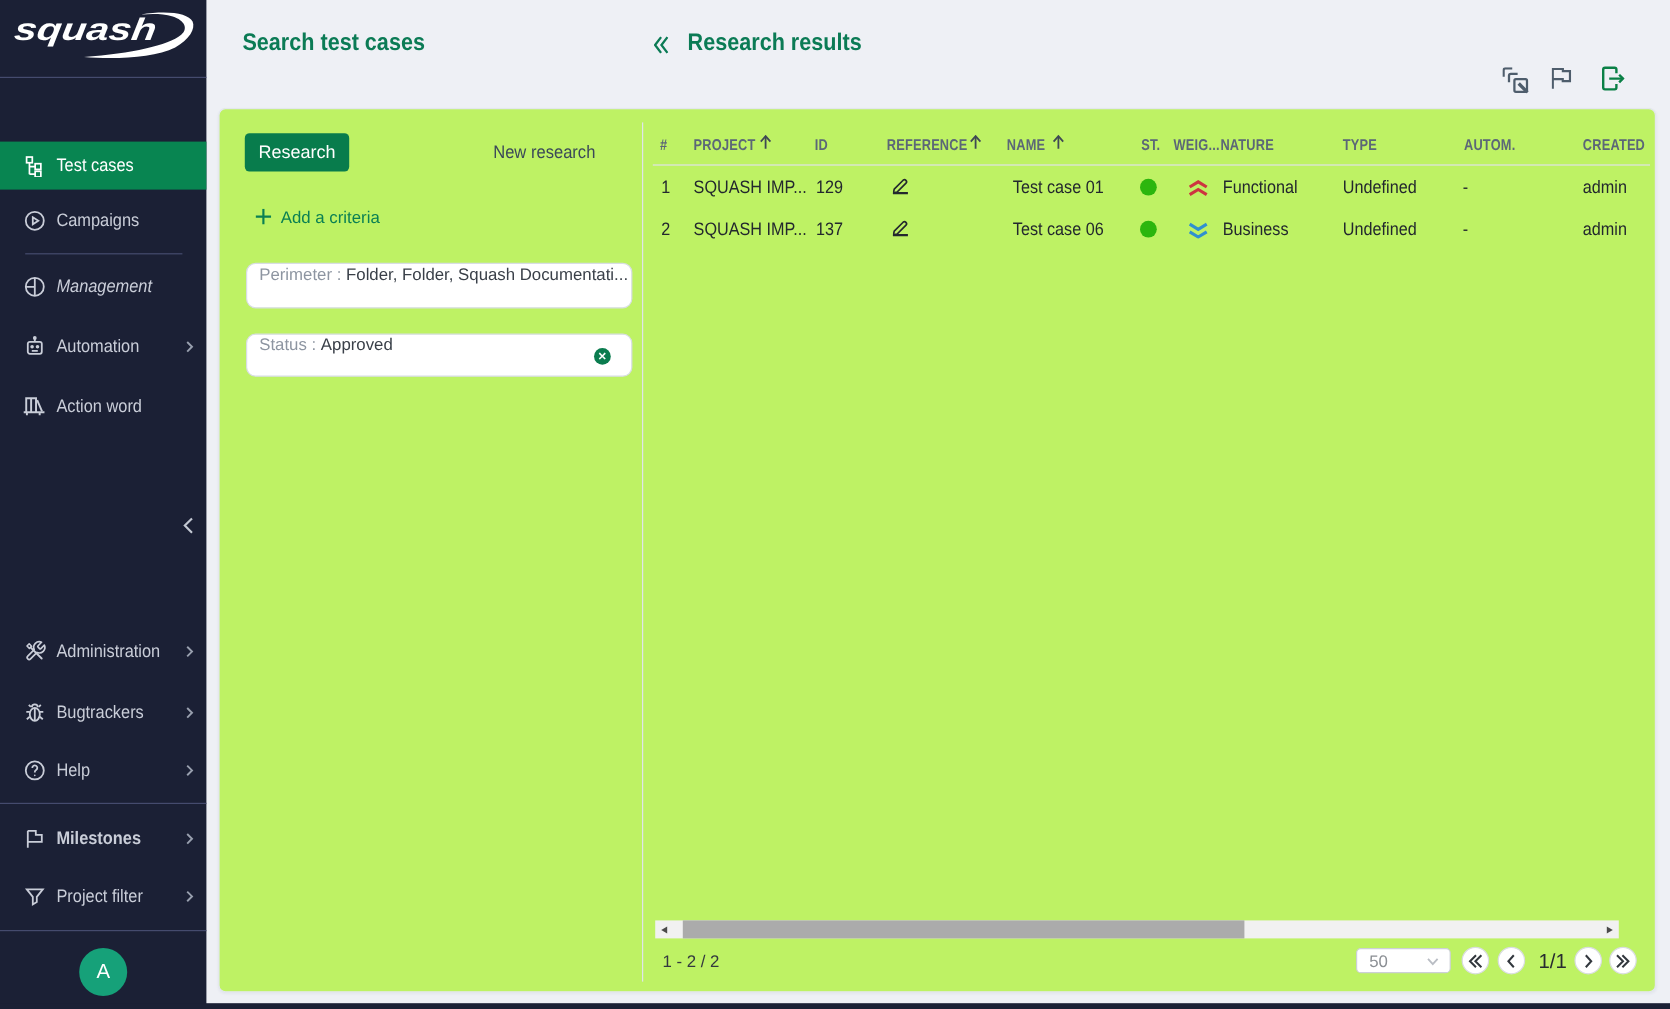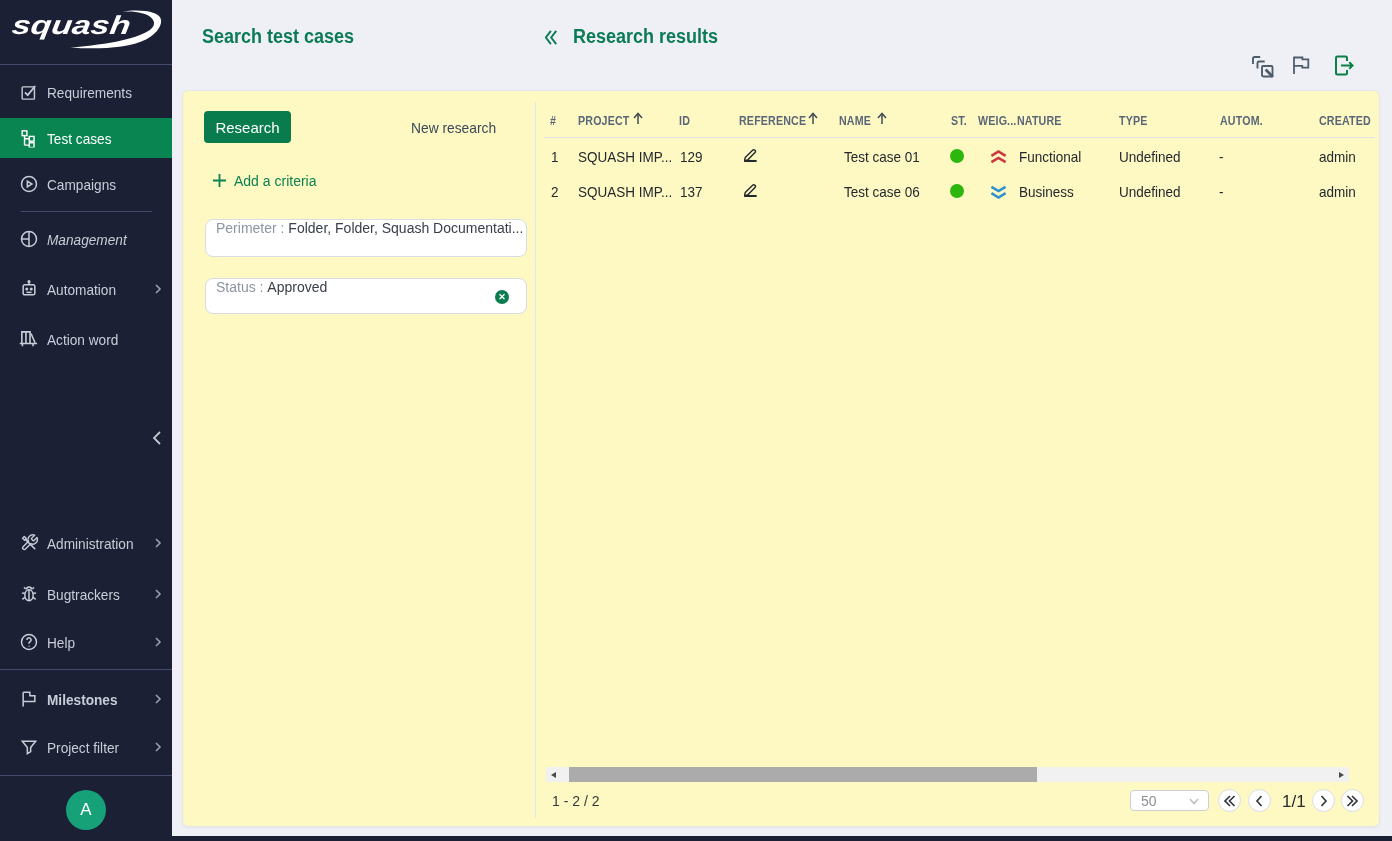--- a/index.html
+++ b/index.html
@@ -12,21 +12,21 @@
   .sep { position:absolute; height:1px; background:#454b6e; }
   .mitem { position:absolute; left:0; width:172px; height:40px; color:#c9cdd8; font-size:15px; }
   .mitem .icn { position:absolute; left:19px; top:50%; transform:translateY(-50%); }
   .mitem .lbl { position:absolute; left:47px; top:50%; transform:translateY(-50%) scaleX(0.91); transform-origin:0 50%; white-space:nowrap; }
   .mitem .chev { position:absolute; left:153px; top:50%; transform:translateY(-50%); }
   .mitem.active { background:#088551; color:#ffffff; }
 
   
   .title { position:absolute; font-size:20px; font-weight:700; color:#0b7b55; white-space:nowrap; transform:scaleX(0.9); transform-origin:0 50%; }
 
-  #card { position:absolute; left:182px; top:90px; width:1198px; height:737px; background:#fef9c3;
+  #card { position:absolute; left:182px; top:90px; width:1198px; height:737px; background:#bef264;
           border:1px solid #e3e7ec; border-radius:6px; box-shadow:0 1px 2px rgba(40,60,90,0.05); }
   #vdivider { position:absolute; left:352px; top:11px; width:1px; height:716px; background:#dfe5ea; }
 
   .btn-green { position:absolute; background:#087c4c; color:#fff; border-radius:4px; font-size:15px;
                display:flex; align-items:center; justify-content:center; }
   .fbox { position:absolute; left:22px; width:322px; white-space:nowrap; overflow:hidden; border:1px solid #d8dde4; border-radius:8px;
           font-size:14px; display:flex; align-items:flex-start; padding-left:10px; color:#3a4049; background:#fff; }
   .fbox .glabel { color:#8d95a1; }
 
   
@@ -50,27 +50,20 @@
   <div id="sidebar">
 
     <svg class="abs" style="left:0; top:0;" width="172" height="64" viewBox="0 0 172 64">
       <g transform="translate(11,33.5) skewX(-8)">
         <text x="0" y="0" transform="scale(1.3,1)" font-family="Liberation Sans, sans-serif" font-size="26" font-weight="bold" font-style="italic" fill="#ffffff" letter-spacing="0">squash</text>
       </g>
       <path d="M117.5,12 C140,8.5 157,11 160.5,18 C163,24 158,33 146,39.5 C128,48.5 95,49.5 70,47.5 C110,44.5 140,38 151,29 C157,24 154,17 144,13.8 C135,11 126,11.5 117.5,12 Z" fill="#ffffff"></path>
     </svg>
     <div class="sep" style="left:0; top:64px; width:172px;"></div>
 
-    <div class="mitem" style="top:72px;">
-      <svg class="icn" width="19" height="19" viewBox="0 0 24 24" fill="none" stroke="#c9cdd8" stroke-width="1.8">
-        <rect x="4" y="5.5" width="15.5" height="15.5" rx="1"></rect>
-        <path d="M7.5 12.5 L11 16 L20.5 4.5" stroke-width="2.2"></path>
-      </svg>
-      <span class="lbl">Requirements</span>
-    </div>
 
     <div class="mitem active" style="top:118px;">
       <svg class="icn" width="19" height="19" viewBox="0 0 24 24" fill="none" stroke="#ffffff" stroke-width="1.8">
         <rect x="4" y="3" width="6" height="6"></rect>
         <path d="M7 9 V21"></path>
         <path d="M7 13 H13"></path>
         <rect x="13" y="10" width="6" height="6"></rect>
         <path d="M7 21 H13"></path>
         <rect x="13" y="18" width="6" height="6"></rect>
       </svg>

